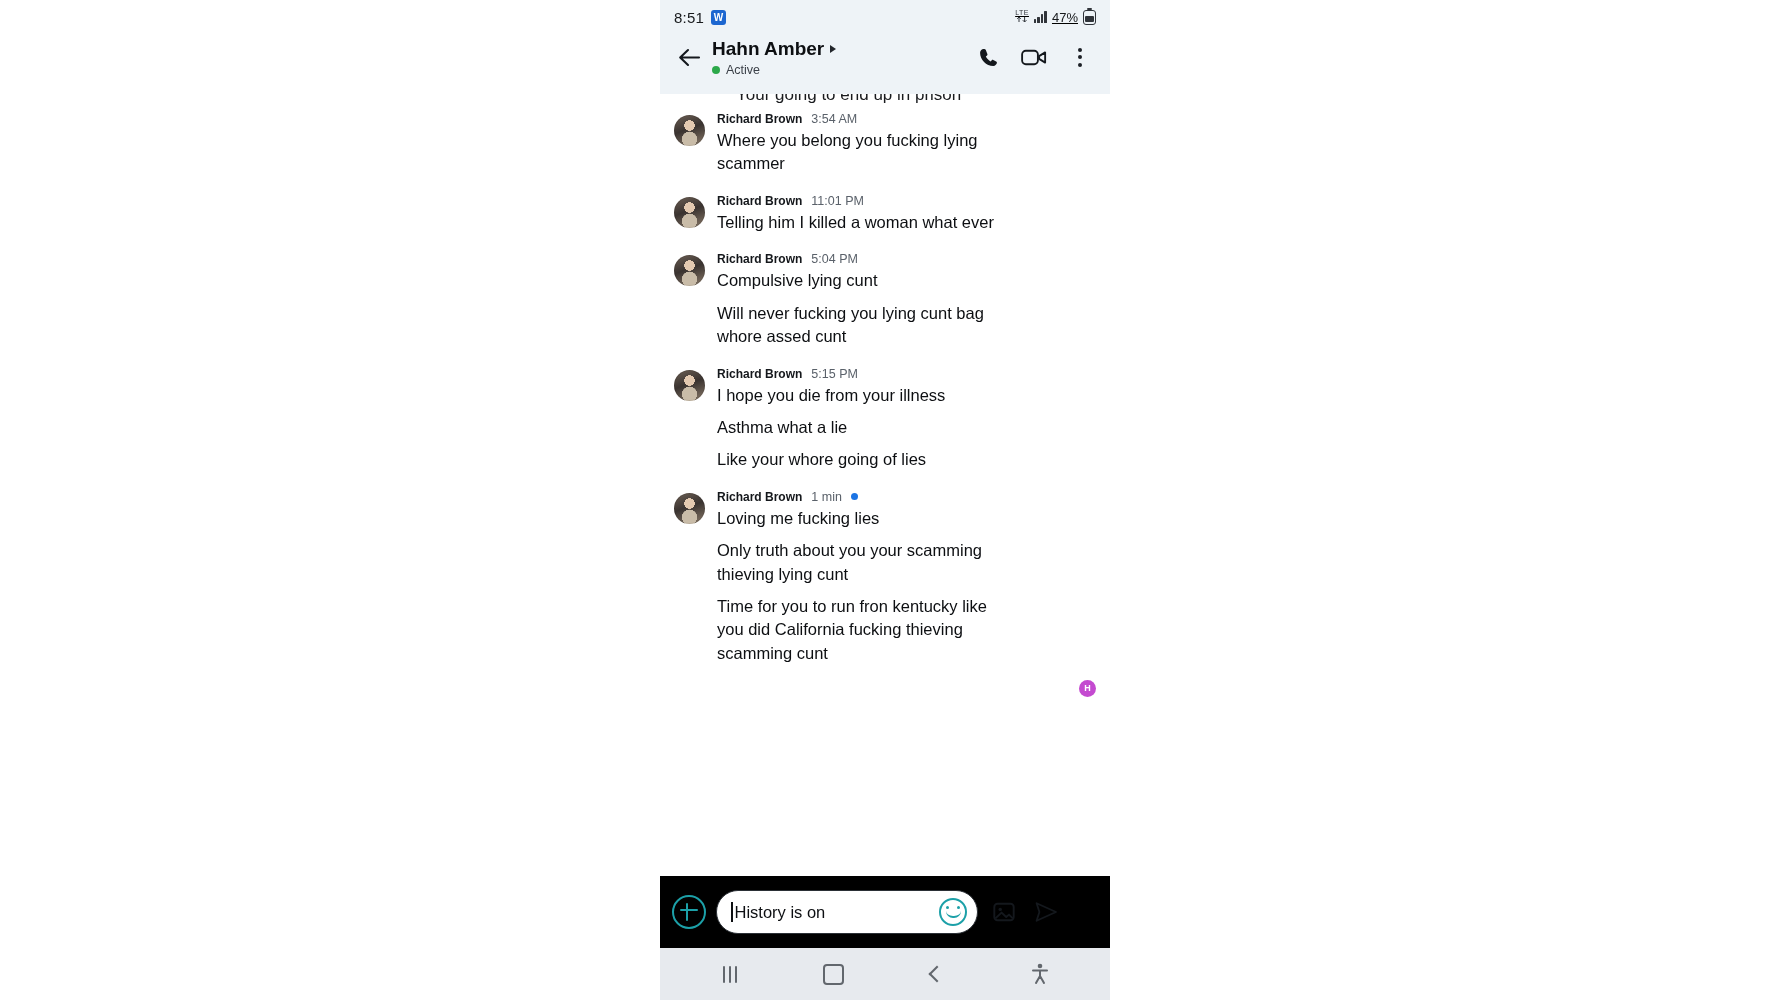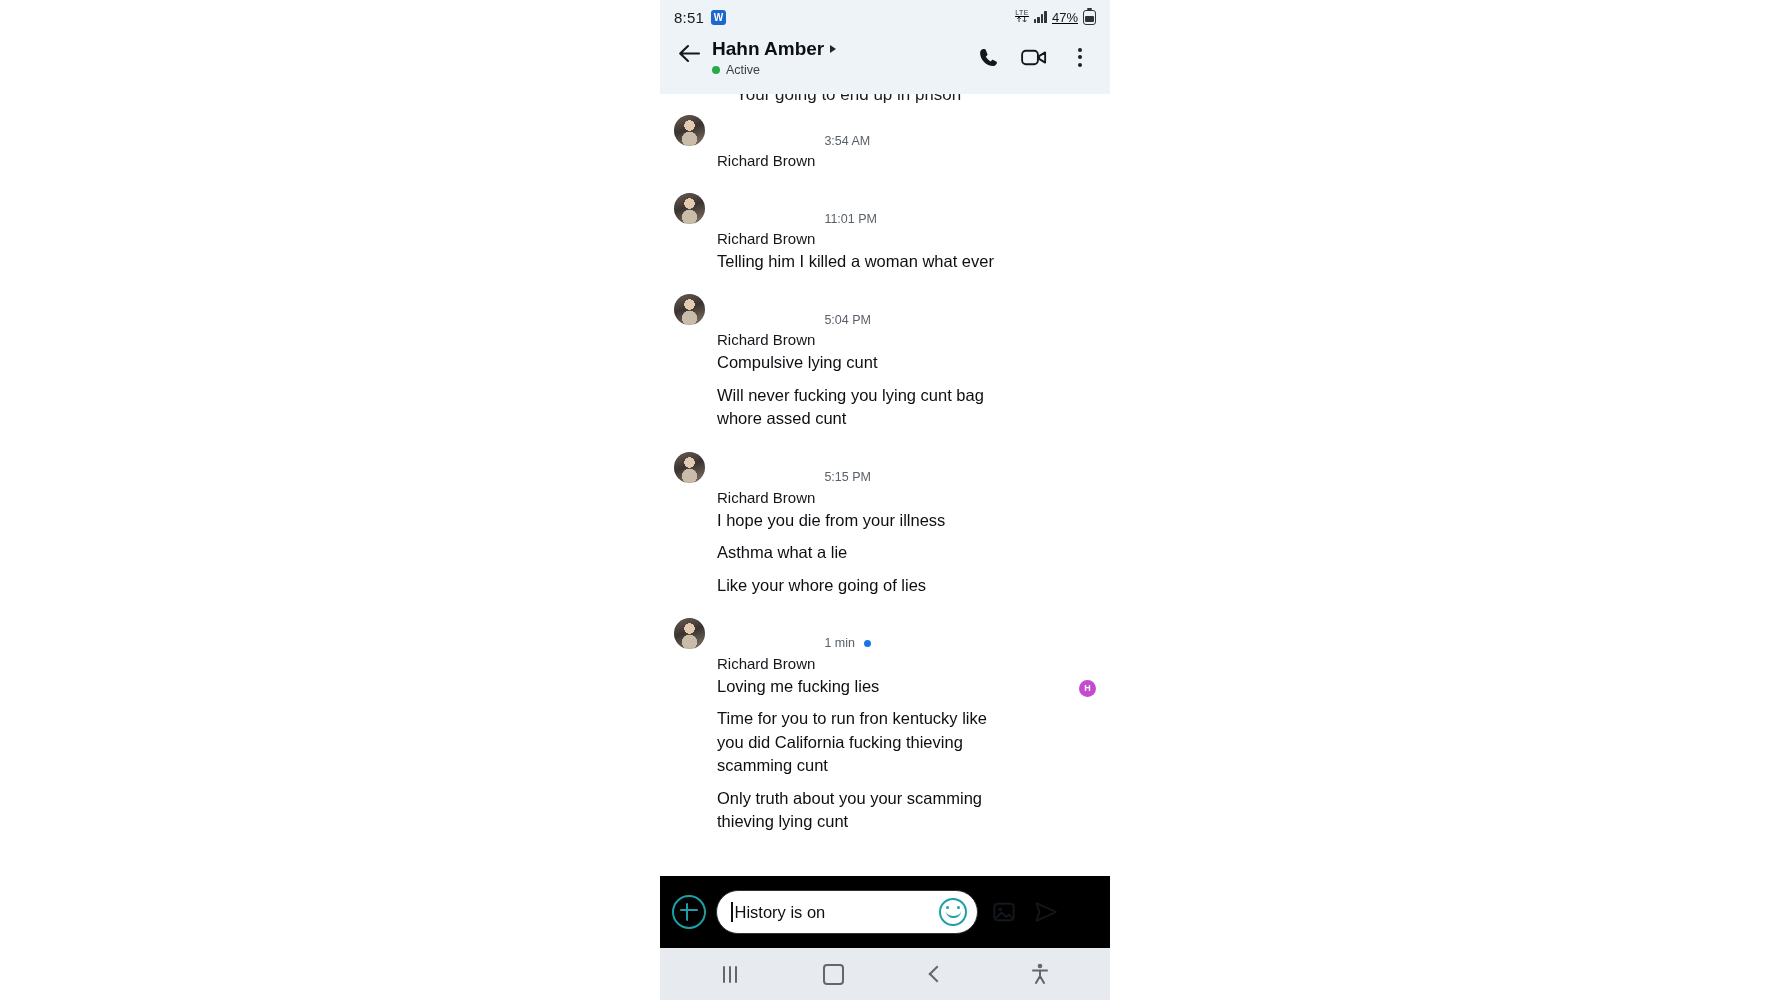--- a/index.html
+++ b/index.html
@@ -101,20 +101,21 @@
     height:45%;
     background:#30343a;
     border-radius:1px;
   }
 
   
   .appbar {
     height: 60px;
     background: #eef3f7;
     display: flex;
+    align-items: center;
     padding: 0 12px 14px 10px;
     box-sizing: border-box;
     flex: 0 0 auto;
   }
   .back-btn {
     width: 38px; height: 38px;
     display:flex; align-items:center; justify-content:center;
     cursor: pointer;
   }
   .title-wrap {
@@ -193,24 +194,23 @@
     min-width: 0;
     flex: 1 1 auto;
   }
   .meta {
     display:flex;
     align-items:center;
     gap: 9px;
     margin-bottom: 3px;
   }
   .sender {
-    font-size: 15px;
+    font-size: 12px;
     color: #14171b;
-    font-weight: 400;
-    margin-top: 40px;
+    font-weight: 700;
   }
   .time {
     font-size: 12.5px;
     color: #5a616a;
   }
   .unread-dot {
     width: 7px; height:7px; border-radius:50%;
     background:#1b74e4;
   }
   .bubble {
@@ -419,20 +419,21 @@
 
       <div class="clipped-top">Your going to end up in prison</div>
 
       <div class="msg-group">
         <div class="avatar"></div>
         <div class="msg-body">
           <div class="meta">
             <span class="sender">Richard Brown</span>
             <span class="time">3:54 AM</span>
           </div>
+          <p class="bubble">Where you belong you fucking lying scammer</p>
         </div>
       </div>
 
       <div class="msg-group">
         <div class="avatar"></div>
         <div class="msg-body">
           <div class="meta">
             <span class="sender">Richard Brown</span>
             <span class="time">11:01 PM</span>
           </div>
@@ -469,22 +470,22 @@
 
       <div class="msg-group">
         <div class="avatar"></div>
         <div class="msg-body">
           <div class="meta">
             <span class="sender">Richard Brown</span>
             <span class="time">1 min</span>
             <span class="unread-dot"></span>
           </div>
           <p class="bubble">Loving me fucking lies</p>
+          <p class="bubble">Only truth about you your scamming thieving lying cunt</p>
           <p class="bubble">Time for you to run fron kentucky like you did California fucking thieving scamming cunt</p>
-          <p class="bubble">Only truth about you your scamming thieving lying cunt</p>
         </div>
       </div>
 
     </div>
 
     <div class="composer">
       <div class="plus-btn"></div>
       <div class="input-pill">
         <span class="caret"></span>
         <span class="input-text">History is on</span>

